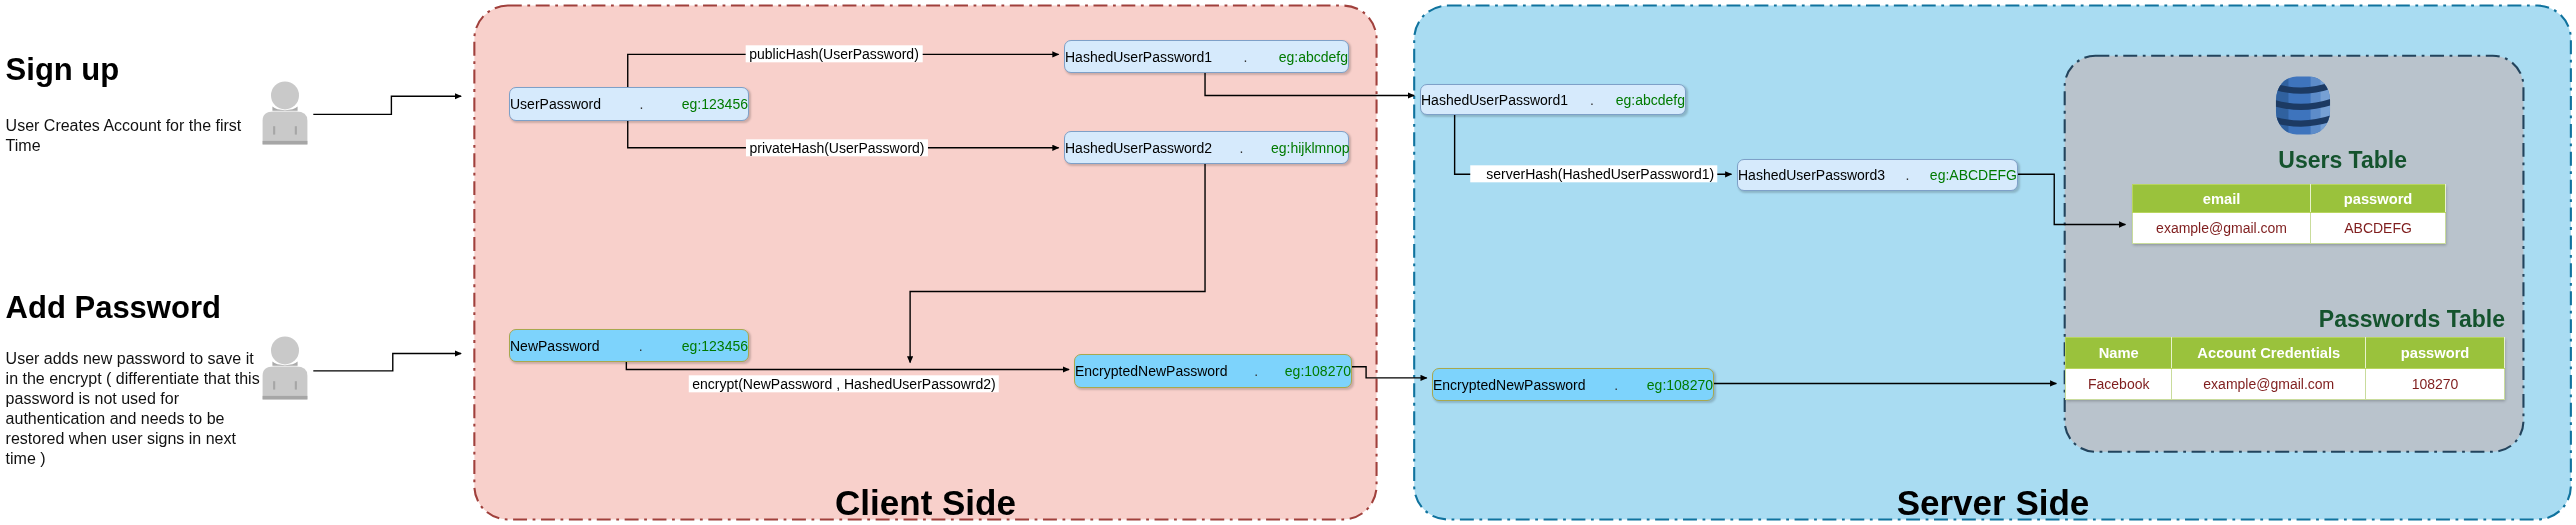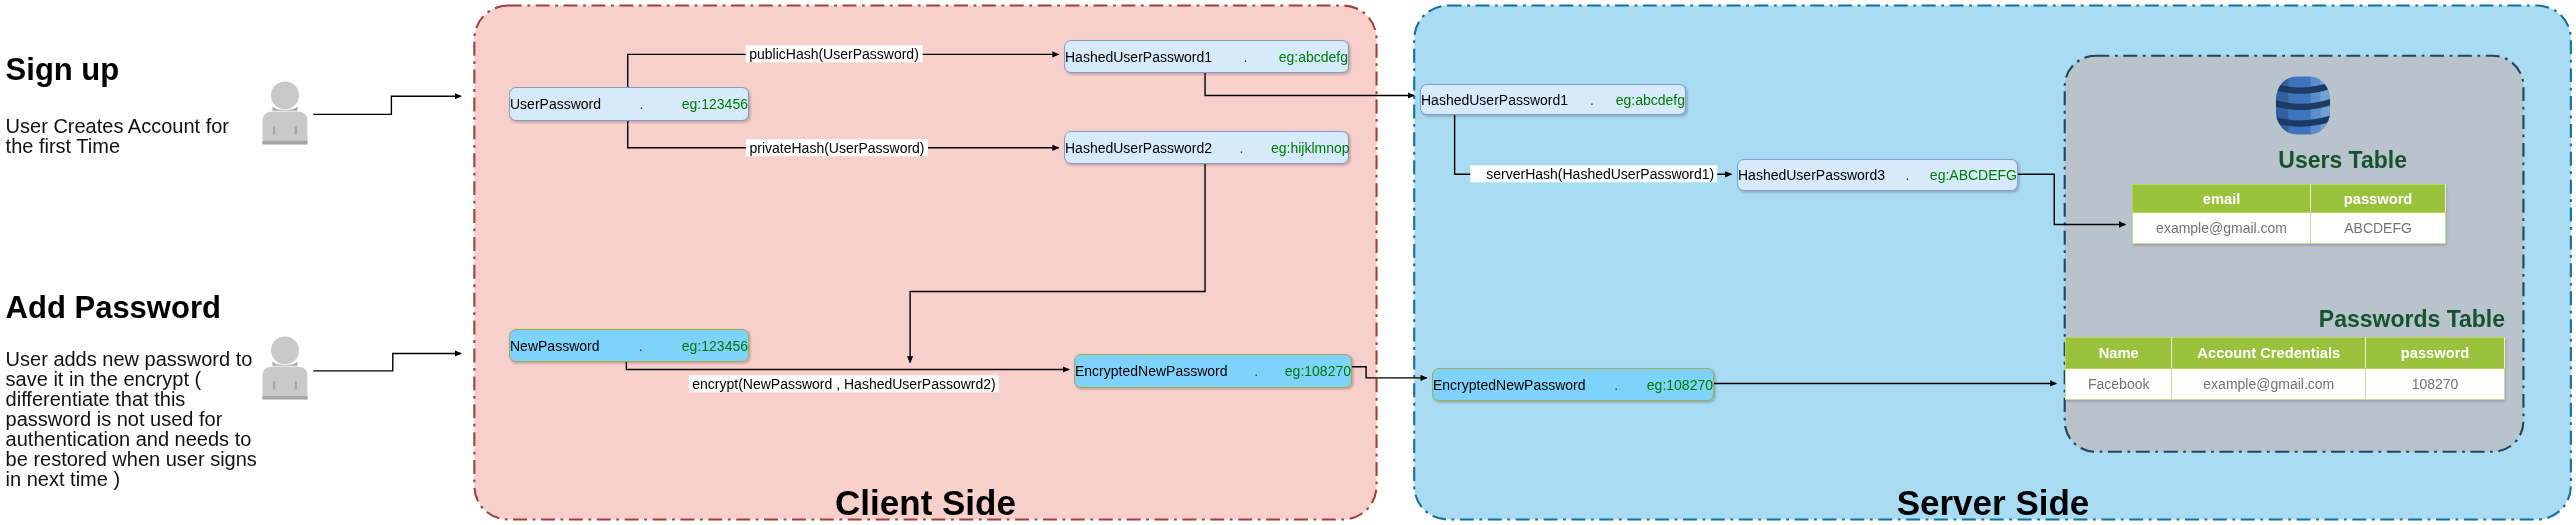--- a/index.html
+++ b/index.html
@@ -1,36 +1,36 @@
 <!DOCTYPE html>
 <html style="font-size:11px"><head>
 <meta charset="utf-8">
 <style>
   html,body{margin:0;padding:0;background:#ffffff;}
   #canvas{position:relative;width:2576px;height:525px;background:#ffffff;overflow:hidden;
           font-family:"Liberation Sans","DejaVu Sans",sans-serif;color:#000;}
   svg.layer{position:absolute;left:0;top:0;}
   .abs{position:absolute;}
   .heading{font-size:31px;font-weight:bold;color:#000;line-height:1.05;}
-  .desc{font-size:20px;color:#111;line-height:20px;}
+  .desc{font-size:16px;color:#111;line-height:20px;}
   .node{position:absolute;display:flex;align-items:center;justify-content:space-between;
         font-size:14px;white-space:nowrap;border-radius:7px;box-shadow:1.4px 1.4px 2.1px rgba(0,0,0,0.18);}
   .node-blue{background:#d6eafc;border:1.4px solid #7ea0c8;}
   .node-yellow{background:#7dd3fc;border:1.4px solid #a8a84e;}
   .sep{color:#333;padding:0 3.5px;}
   .example{color:#007a00;}
   .edge-label{position:absolute;transform:translate(-50%,-50%);background:#ffffff;
               font-size:14px;white-space:nowrap;padding:0.7px 3.5px;color:#000;}
   .region-label{position:absolute;font-size:35px;font-weight:bold;color:#000;text-align:center;}
   .tbl-title{position:absolute;font-size:23px;font-weight:bold;text-align:right;color:#14532d;}
   .tbl{position:absolute;border-collapse:collapse;background:#fff;
        box-shadow:1.4px 2.1px 2.8px rgba(0,0,0,0.25);font-size:14px;}
   .tbl th{background:#9ac23c;color:#fff;font-weight:bold;font-size:14.7px;
           border:0.7px solid #b8d55e;border-right:1.4px solid #e8f2cd;}
-  .tbl td{background:#fff;color:#737373;border:0.7px solid #c9dc9c;text-align:center;}
+  .tbl td{background:#fff;color:#7f1d1d;border:0.7px solid #c9dc9c;text-align:center;}
 </style>
 </head>
 <body>
 
 <div id="canvas">
 
   <svg class="layer" width="2576" height="525" viewBox="0 0 3692 753">
     <rect x="679" y="8" width="1294" height="737" rx="48" ry="48" fill="#f8d0cb" stroke="#a0403c" stroke-width="3" stroke-dasharray="20,8,4,8"></rect>
     <rect x="2027" y="8" width="1659" height="737" rx="48" ry="48" fill="#a9dcf2" stroke="#10739e" stroke-width="3" stroke-dasharray="20,8,4,8"></rect>
     <rect x="2960" y="80" width="658" height="568" rx="44" ry="44" fill="#b9c3cc" stroke="#23445d" stroke-width="3" stroke-dasharray="20,8,4,8"></rect>

